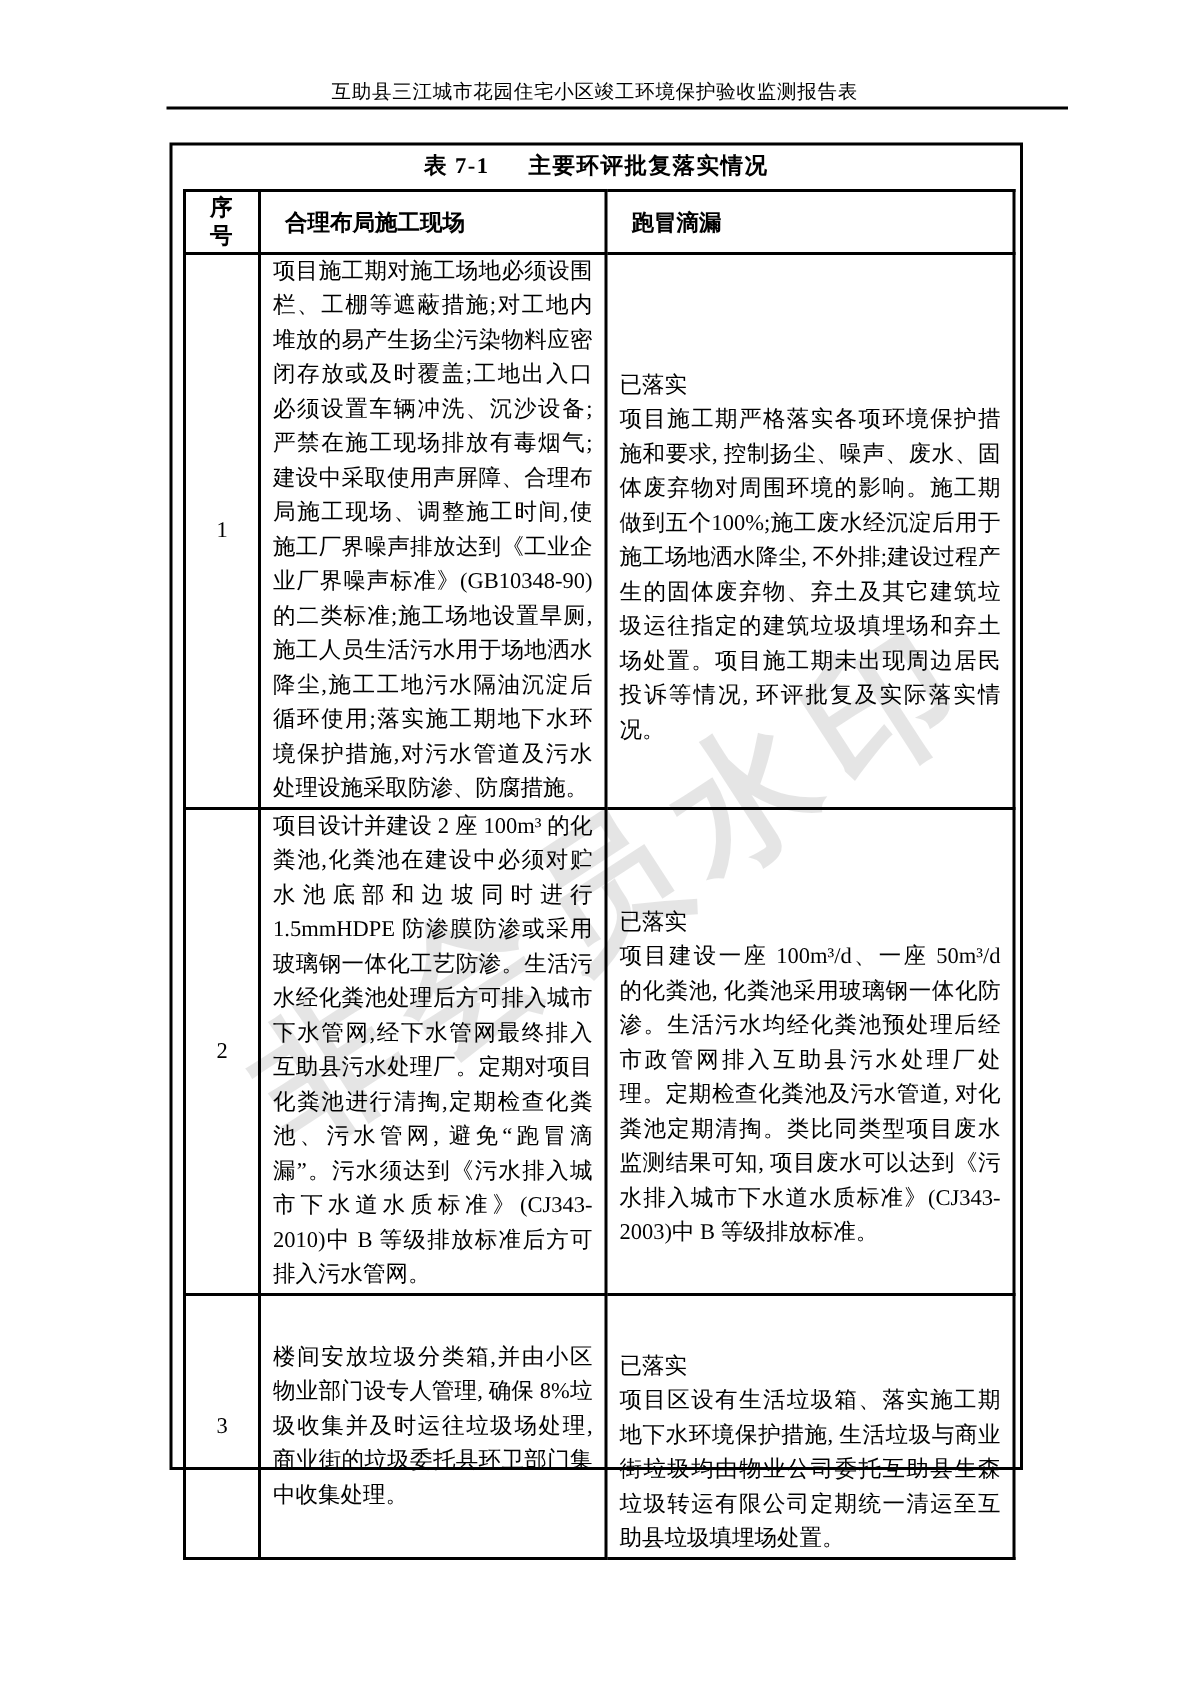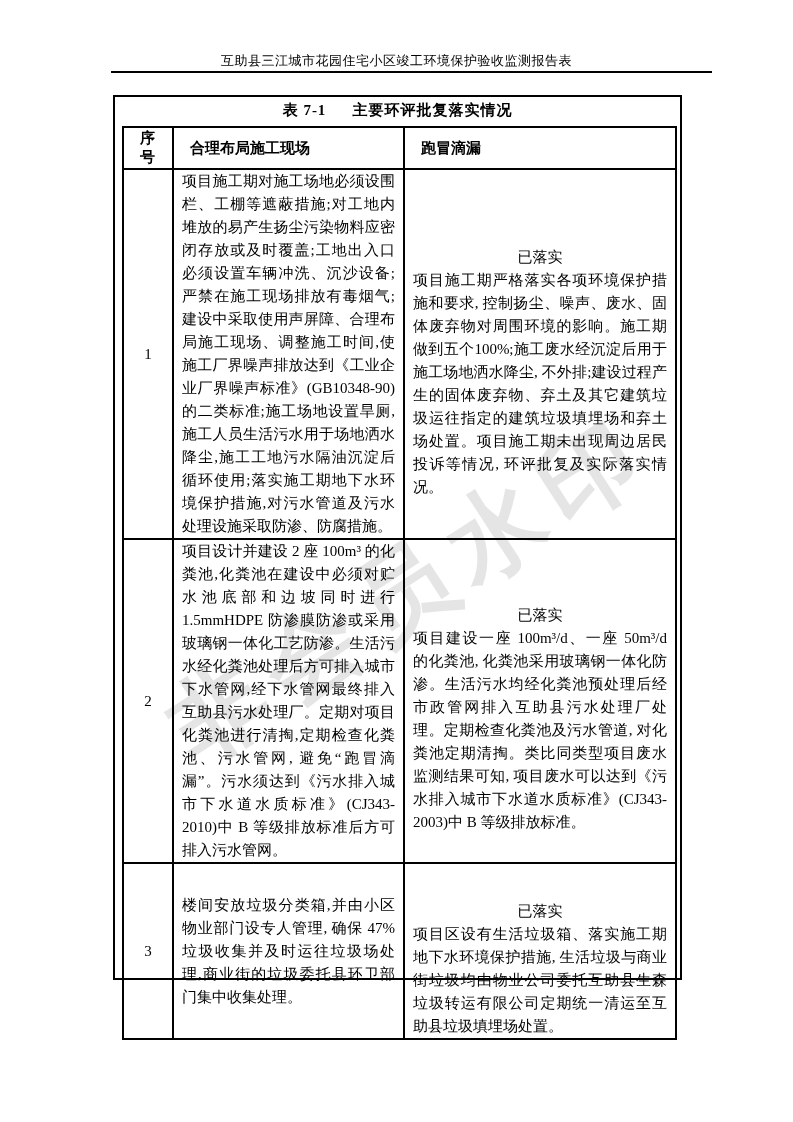--- a/index.html
+++ b/index.html
@@ -73,21 +73,21 @@
   td.cell-no { text-align: center; font-size: 15px; }
   td.cell-req, td.cell-status {
     padding: 0 8px;
     line-height: 23px;
     text-align: justify;
     text-justify: inter-character;
   }
   tr.row-1 { height: 360px; }
   tr.row-2 { height: 290px; }
   tr.row-3 { height: 145px; }
-  .status-label { text-align: center; margin-top: 36px; }
+  .status-label { text-align: left; margin-top: 36px; }
 
   .page-number {
     position: absolute; bottom: 68px; left: 0; width: 100%;
     text-align: center; font-size: 13px; z-index: 2;
   }
 </style>
 </head>
 <body>
 
 <div class="page">
@@ -129,21 +129,21 @@
         <tr class="row-2">
           <td class="cell-no">2</td>
           <td class="cell-req">项目设计并建设 2 座 100m³ 的化粪池,化粪池在建设中必须对贮水池底部和边坡同时进行 1.5mmHDPE 防渗膜防渗或采用玻璃钢一体化工艺防渗。生活污水经化粪池处理后方可排入城市下水管网,经下水管网最终排入互助县污水处理厂。定期对项目化粪池进行清掏,定期检查化粪池、污水管网, 避免“跑冒滴漏”。污水须达到《污水排入城市下水道水质标准》(CJ343-2010)中 B 等级排放标准后方可排入污水管网。</td>
           <td class="cell-status">
             <div class="status-label">已落实</div>
             <div class="status-detail">项目建设一座 100m³/d、一座 50m³/d 的化粪池, 化粪池采用玻璃钢一体化防渗。生活污水均经化粪池预处理后经市政管网排入互助县污水处理厂处理。定期检查化粪池及污水管道, 对化粪池定期清掏。类比同类型项目废水监测结果可知, 项目废水可以达到《污水排入城市下水道水质标准》(CJ343-2003)中 B 等级排放标准。</div>
           </td>
         </tr>
         <tr class="row-3">
           <td class="cell-no">3</td>
-          <td class="cell-req">楼间安放垃圾分类箱,并由小区物业部门设专人管理, 确保 47%垃圾收集并及时运往垃圾场处理,商业街的垃圾委托县环卫部门集中收集处理。</td>
+          <td class="cell-req">楼间安放垃圾分类箱,并由小区物业部门设专人管理, 确保 8%垃圾收集并及时运往垃圾场处理,商业街的垃圾委托县环卫部门集中收集处理。</td>
           <td class="cell-status">
             <div class="status-label">已落实</div>
             <div class="status-detail">项目区设有生活垃圾箱、落实施工期地下水环境保护措施, 生活垃圾与商业街垃圾均由物业公司委托互助县生森垃圾转运有限公司定期统一清运至互助县垃圾填埋场处置。</div>
           </td>
         </tr>
       </tbody>
     </table>
 
   </div>
 

